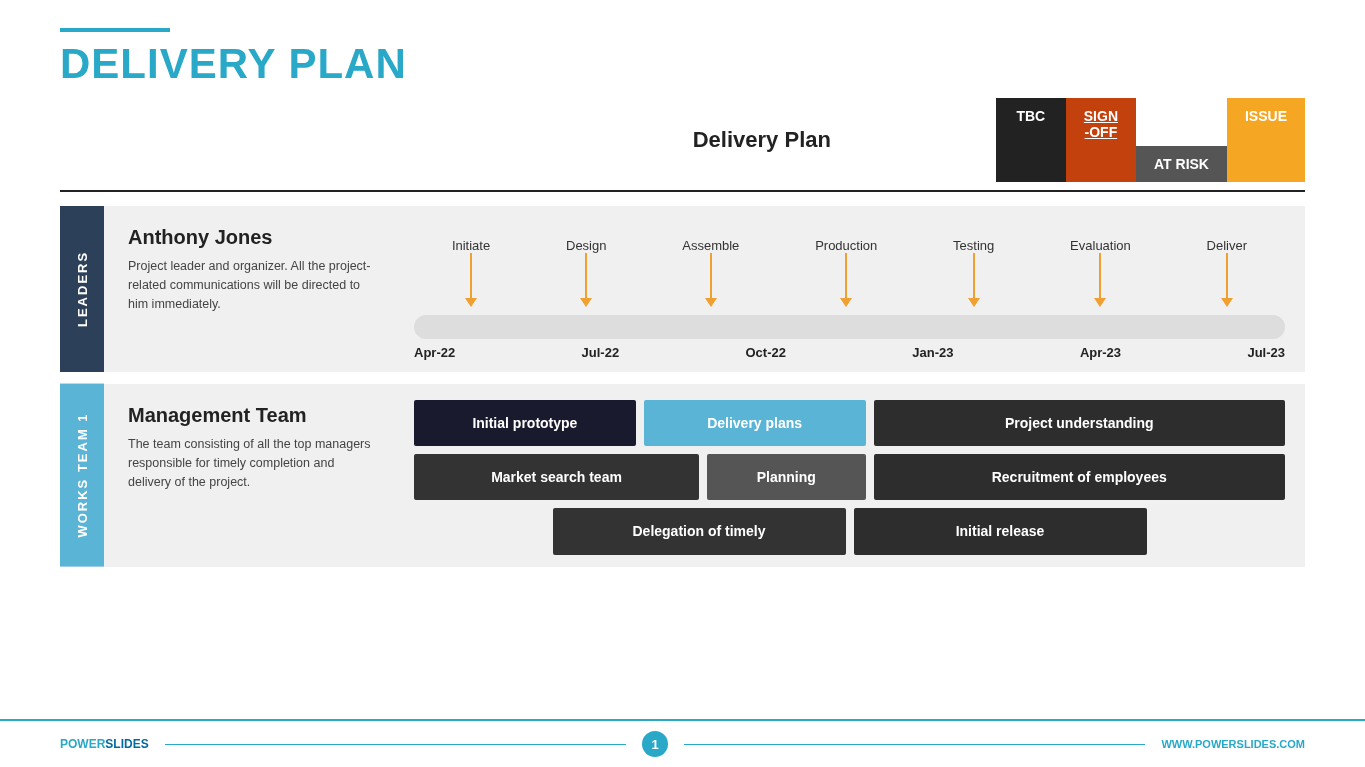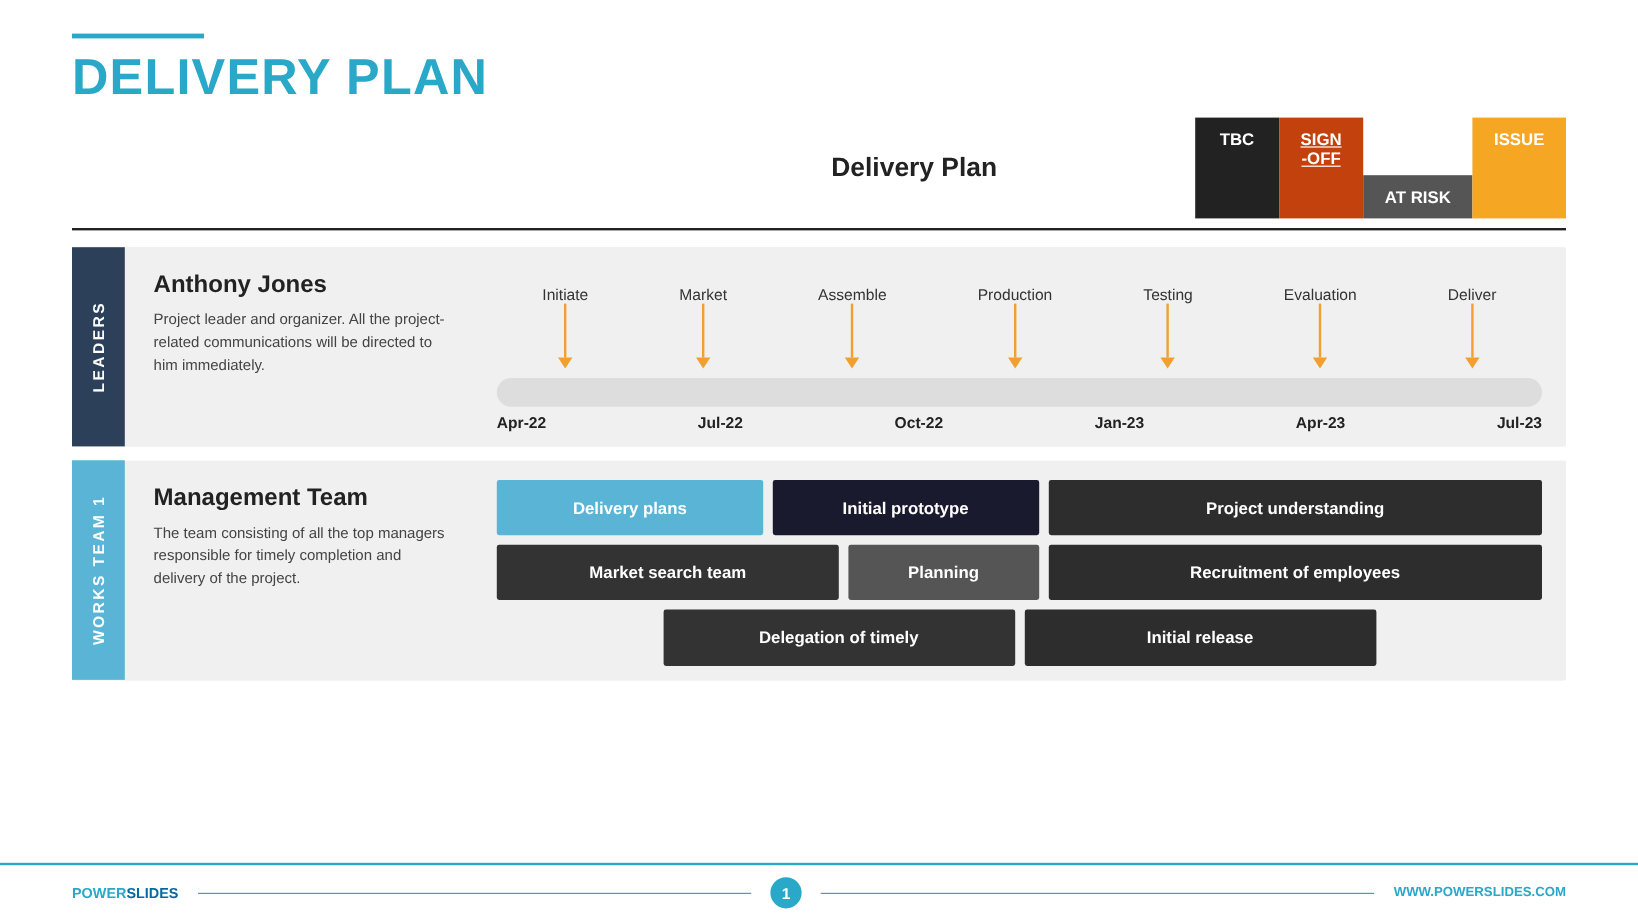--- a/index.html
+++ b/index.html
@@ -281,21 +281,21 @@
 
       <div class="phases-container">
         <div class="phase-item">
           <span>Initiate</span>
           <svg width="2" height="54" class="arrow-svg">
             <line x1="1" y1="0" x2="1" y2="45" stroke="#f0a030" stroke-width="2"></line>
             <polygon points="-5,45 7,45 1,54" fill="#f0a030"></polygon>
           </svg>
         </div>
         <div class="phase-item">
-          <span>Market</span>
+          <span>Design</span>
           <svg width="2" height="54" class="arrow-svg">
             <line x1="1" y1="0" x2="1" y2="45" stroke="#f0a030" stroke-width="2"></line>
             <polygon points="-5,45 7,45 1,54" fill="#f0a030"></polygon>
           </svg>
         </div>
         <div class="phase-item">
           <span>Assemble</span>
           <svg width="2" height="54" class="arrow-svg">
             <line x1="1" y1="0" x2="1" y2="45" stroke="#f0a030" stroke-width="2"></line>
             <polygon points="-5,45 7,45 1,54" fill="#f0a030"></polygon>
@@ -347,22 +347,22 @@
 
   <div class="section-row">
     <div class="sidebar-label blue">WORKS TEAM 1</div>
     <div class="info-box">
       <div class="info-name">Management Team</div>
       <div class="info-desc">The team consisting of all the top managers responsible for timely completion and delivery of the project.</div>
     </div>
     <div class="works-area">
 
       <div style="display:flex;gap:8px;margin-bottom:8px;">
+        <div class="task-box task-dark" style="flex:1">Initial prototype</div>
         <div class="task-box task-blue" style="flex:1">Delivery plans</div>
-        <div class="task-box task-dark" style="flex:1">Initial prototype</div>
         <div class="task-box task-dark2" style="flex:2">Project understanding</div>
       </div>
 
       <div style="display:flex;gap:8px;margin-bottom:8px;">
         <div class="task-box task-dark3" style="flex:2">Market search team</div>
         <div class="task-box task-planning" style="flex:1">Planning</div>
         <div class="task-box task-dark2" style="flex:3">Recruitment of employees</div>
       </div>
 
       <div style="display:flex;gap:8px;">

